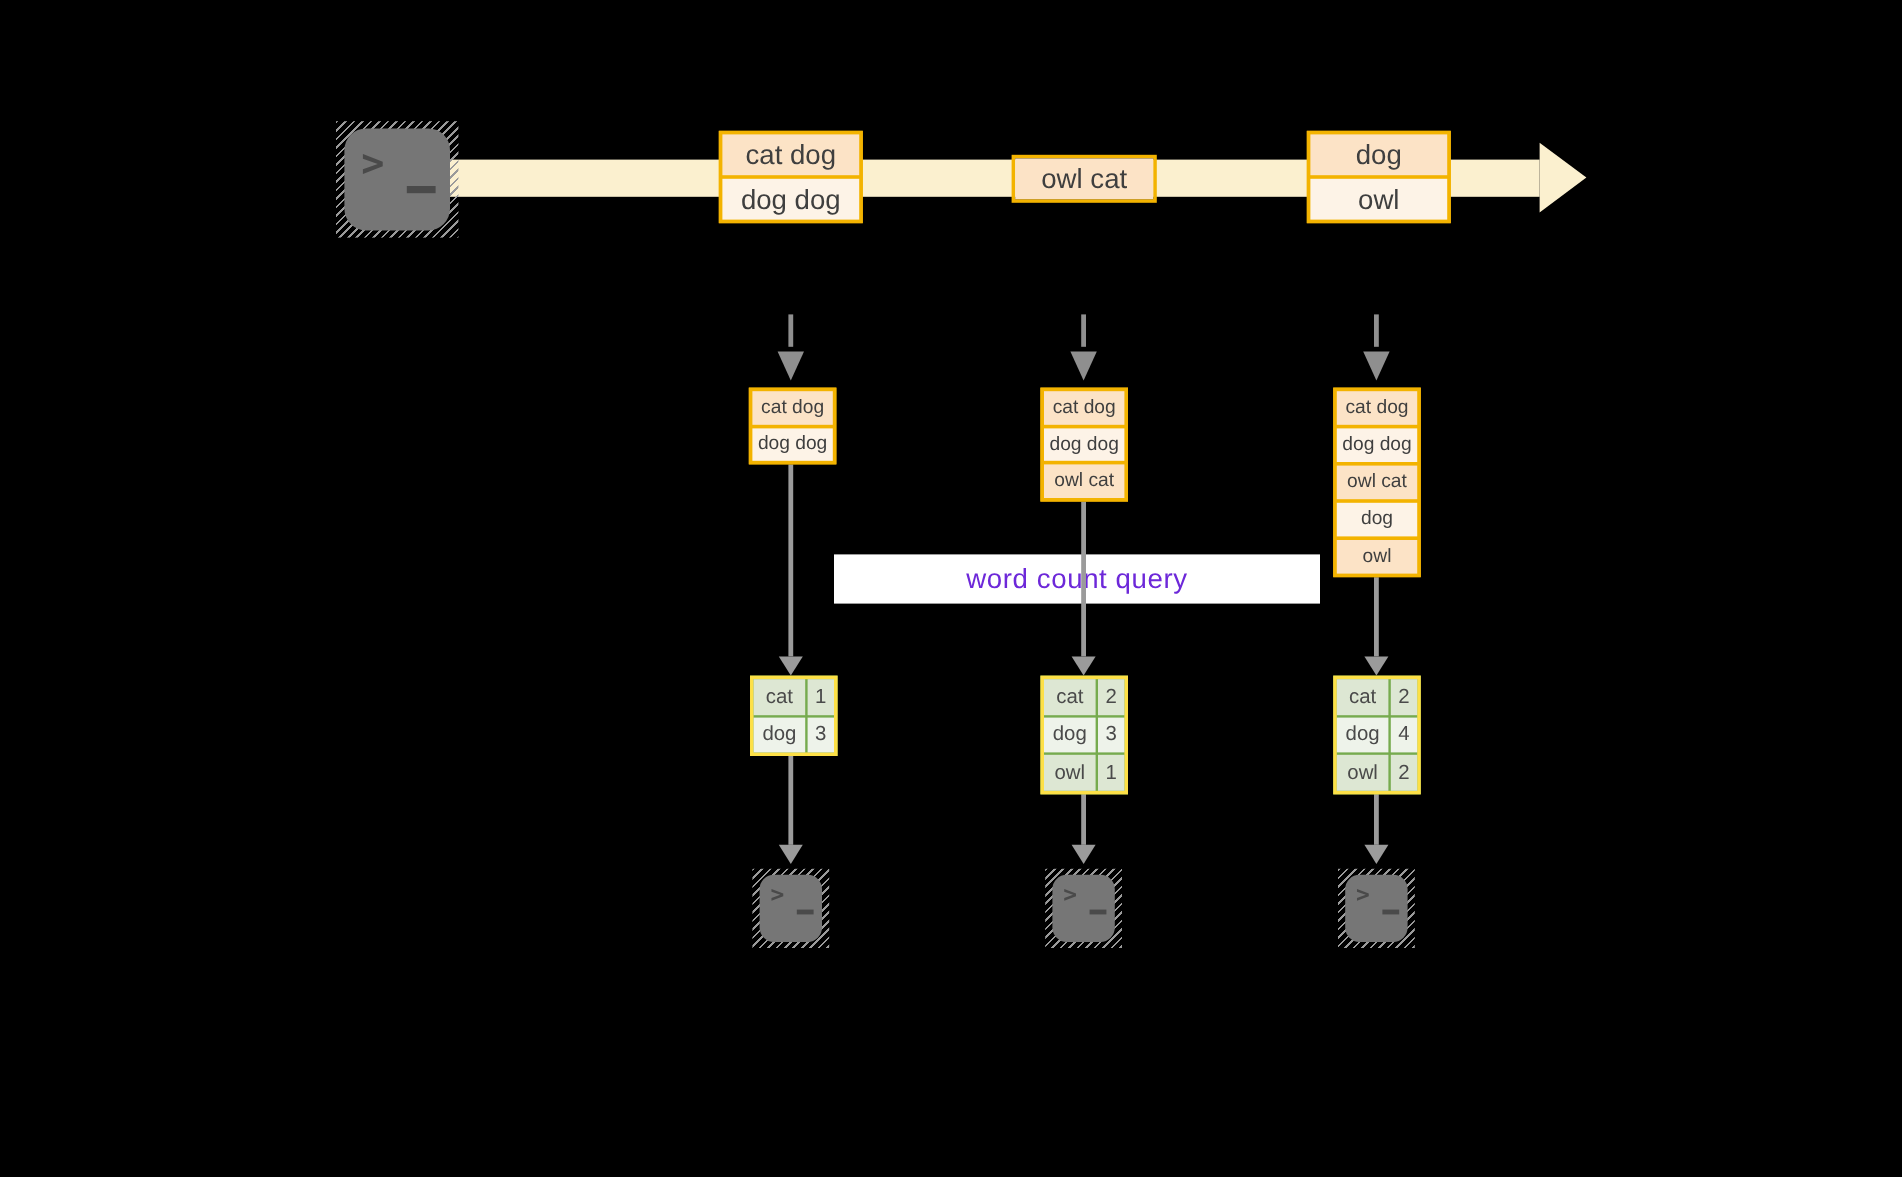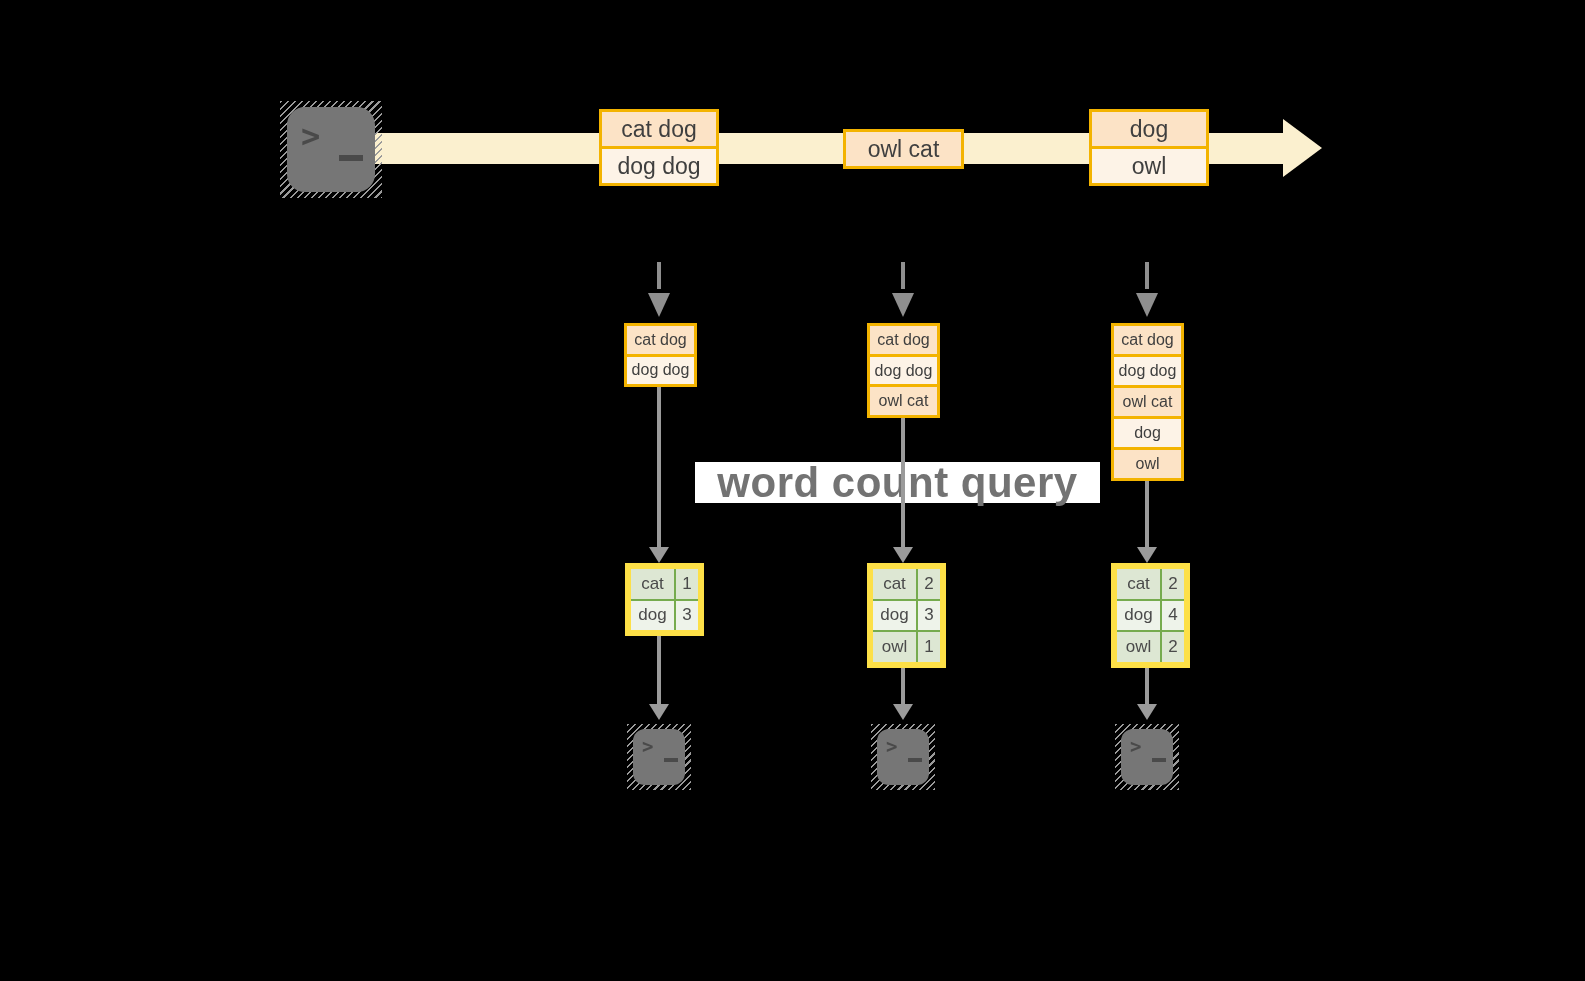--- a/index.html
+++ b/index.html
@@ -39,24 +39,24 @@
          border-left:11px solid transparent;border-right:11px solid transparent;
          border-top:24px solid #8f8f8f;}
   .vline{position:absolute;width:4px;background:#9b9b9b;z-index:2;}
   .vhead{position:absolute;width:0;height:0;z-index:2;
          border-left:10px solid transparent;border-right:10px solid transparent;
          border-top:16px solid #9b9b9b;}
 
   
   .query-band{position:absolute;left:695px;top:462px;width:405px;height:41px;background:#FFFFFF;
               display:flex;align-items:center;justify-content:center;z-index:1;}
-  .query-band span{font-size:42px;font-weight:700;letter-spacing:0.5px;color:#737373;}
+  .query-band span{font-size:23px;font-weight:400;letter-spacing:0.5px;color:#6d28d9;}
 
   
-  .gtable{position:absolute;box-sizing:border-box;border:6px solid #fde047;background:#76AB4E;
+  .gtable{position:absolute;box-sizing:border-box;border:3px solid #fde047;background:#76AB4E;
           display:grid;grid-template-columns:43px 22px;gap:2px;z-index:3;}
   .gcell{display:flex;align-items:center;justify-content:center;height:29.5px;
          font-size:17px;color:#4a4a4a;}
   .g-dark{background:#DDE7D3;}
   .g-light{background:#EEF3EA;}
 </style>
 </head>
 <body>
 
 <div class="canvas">

